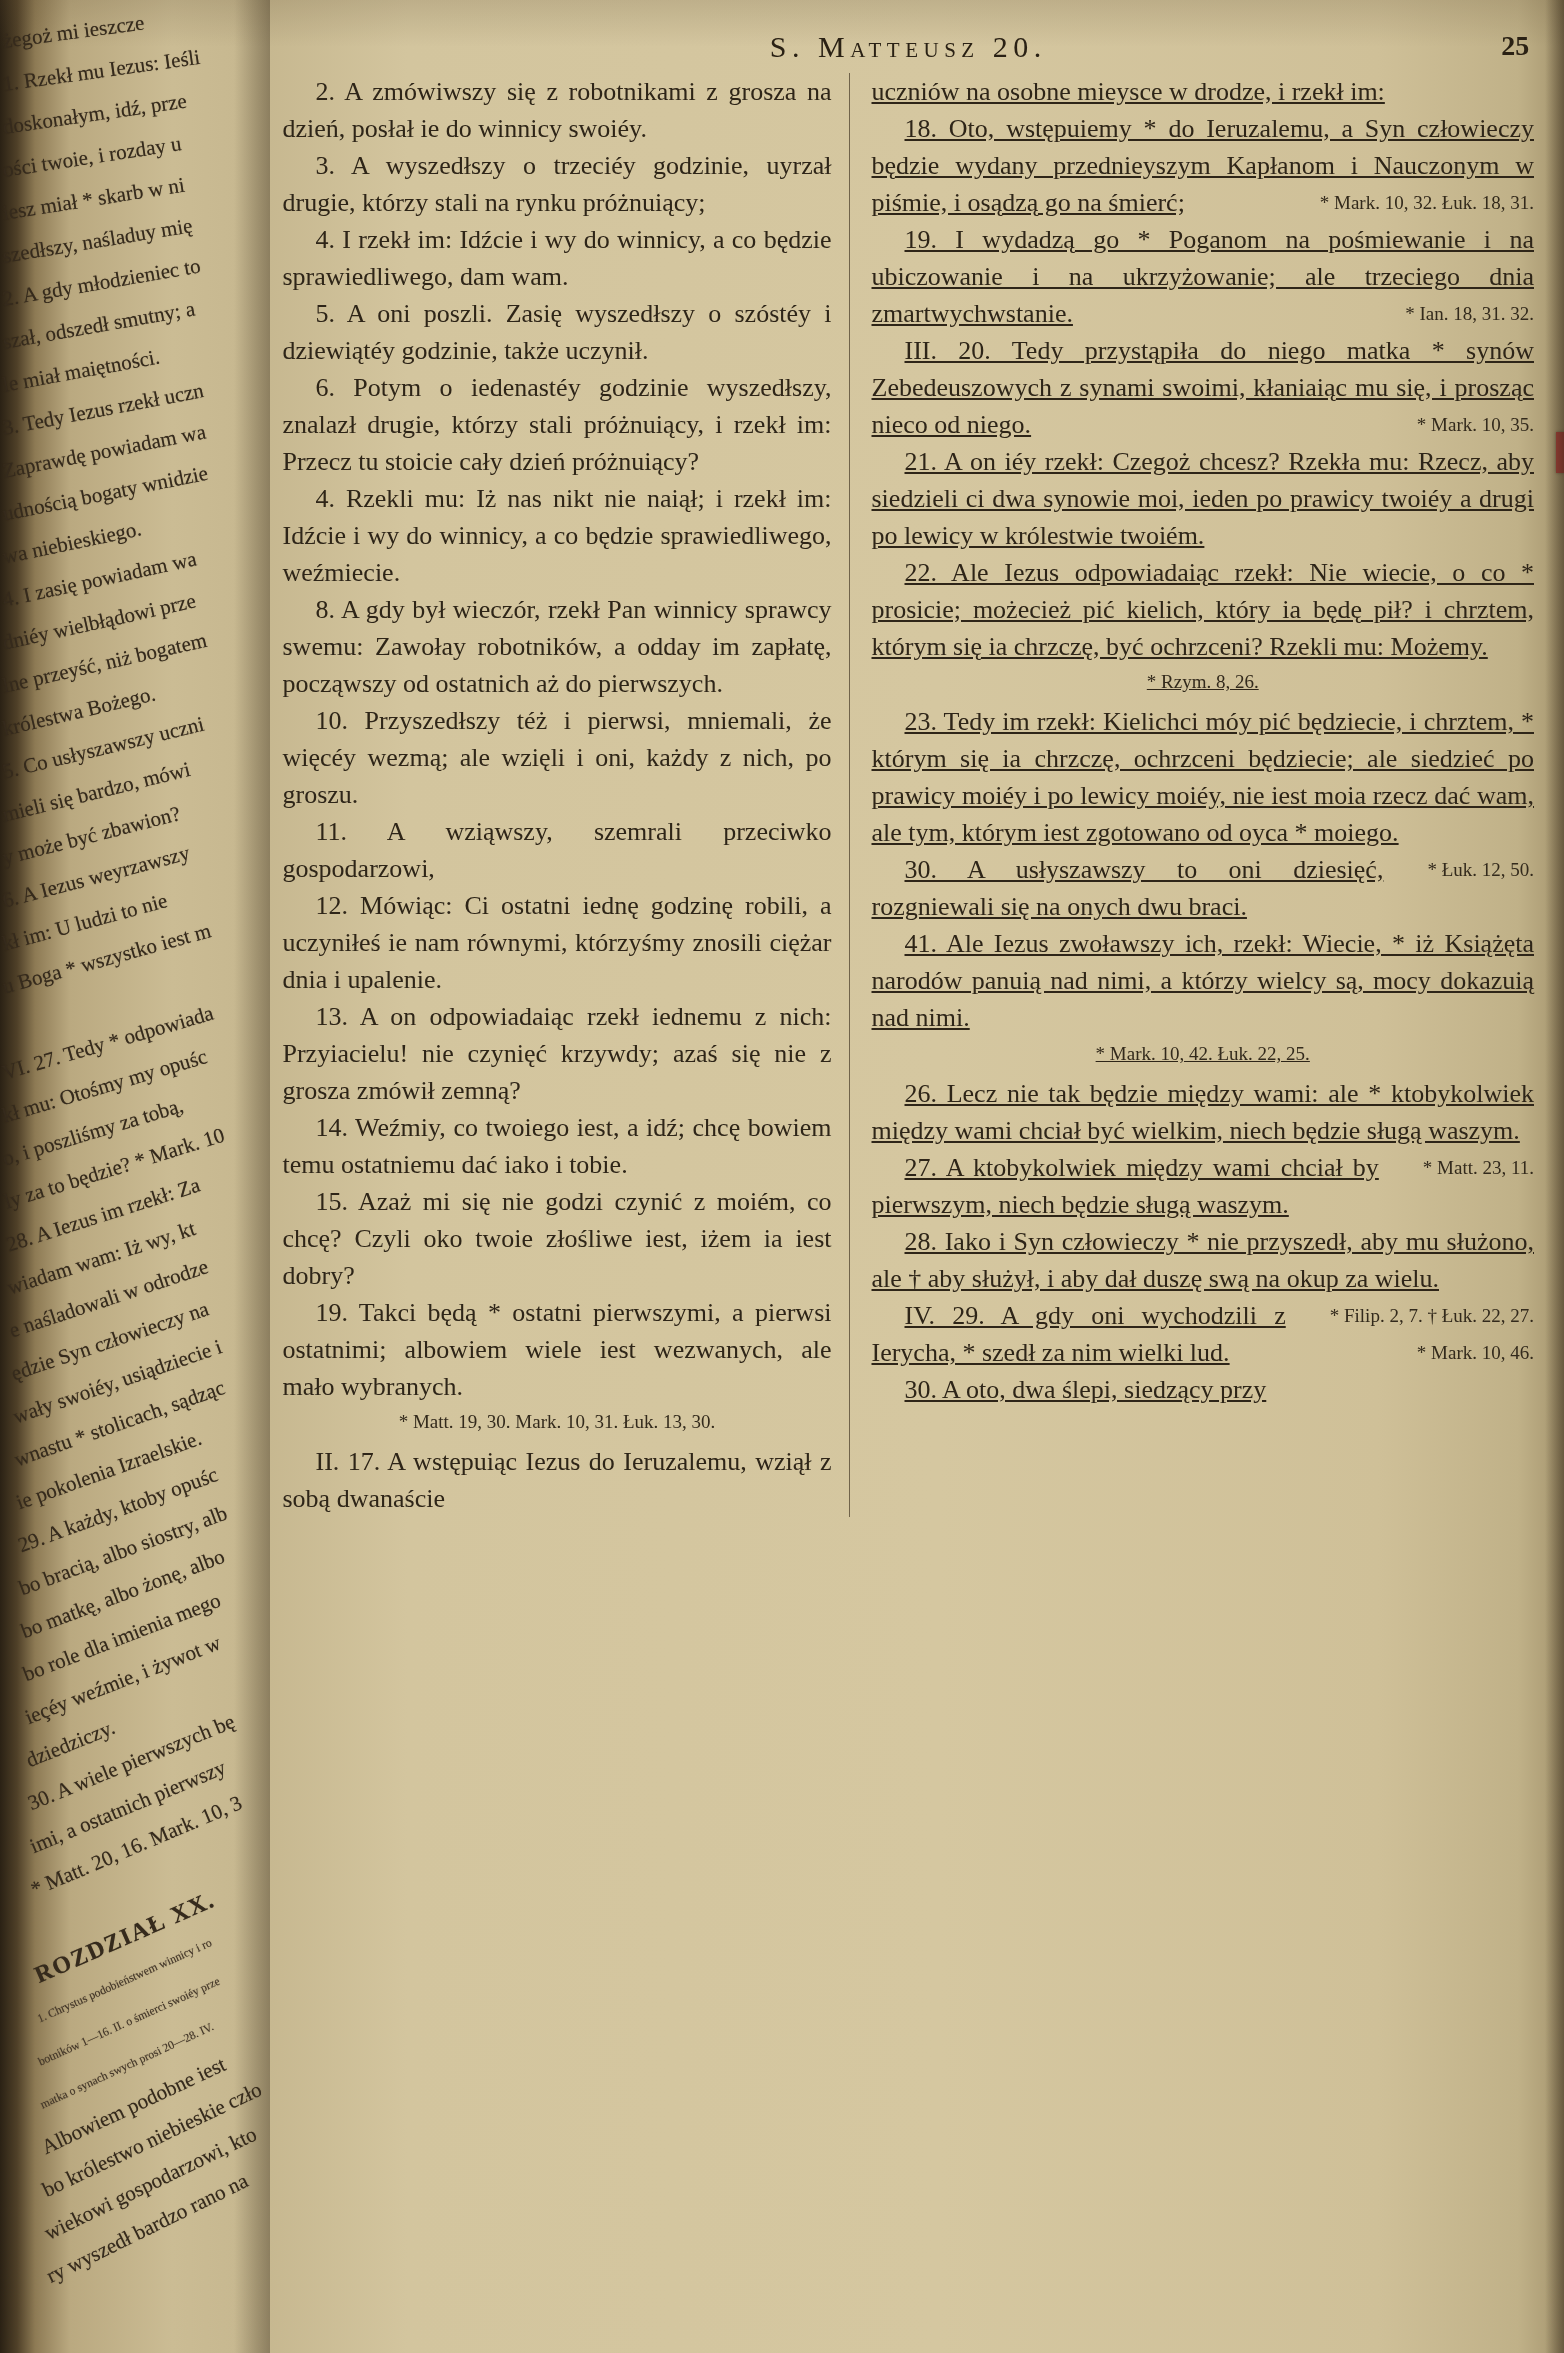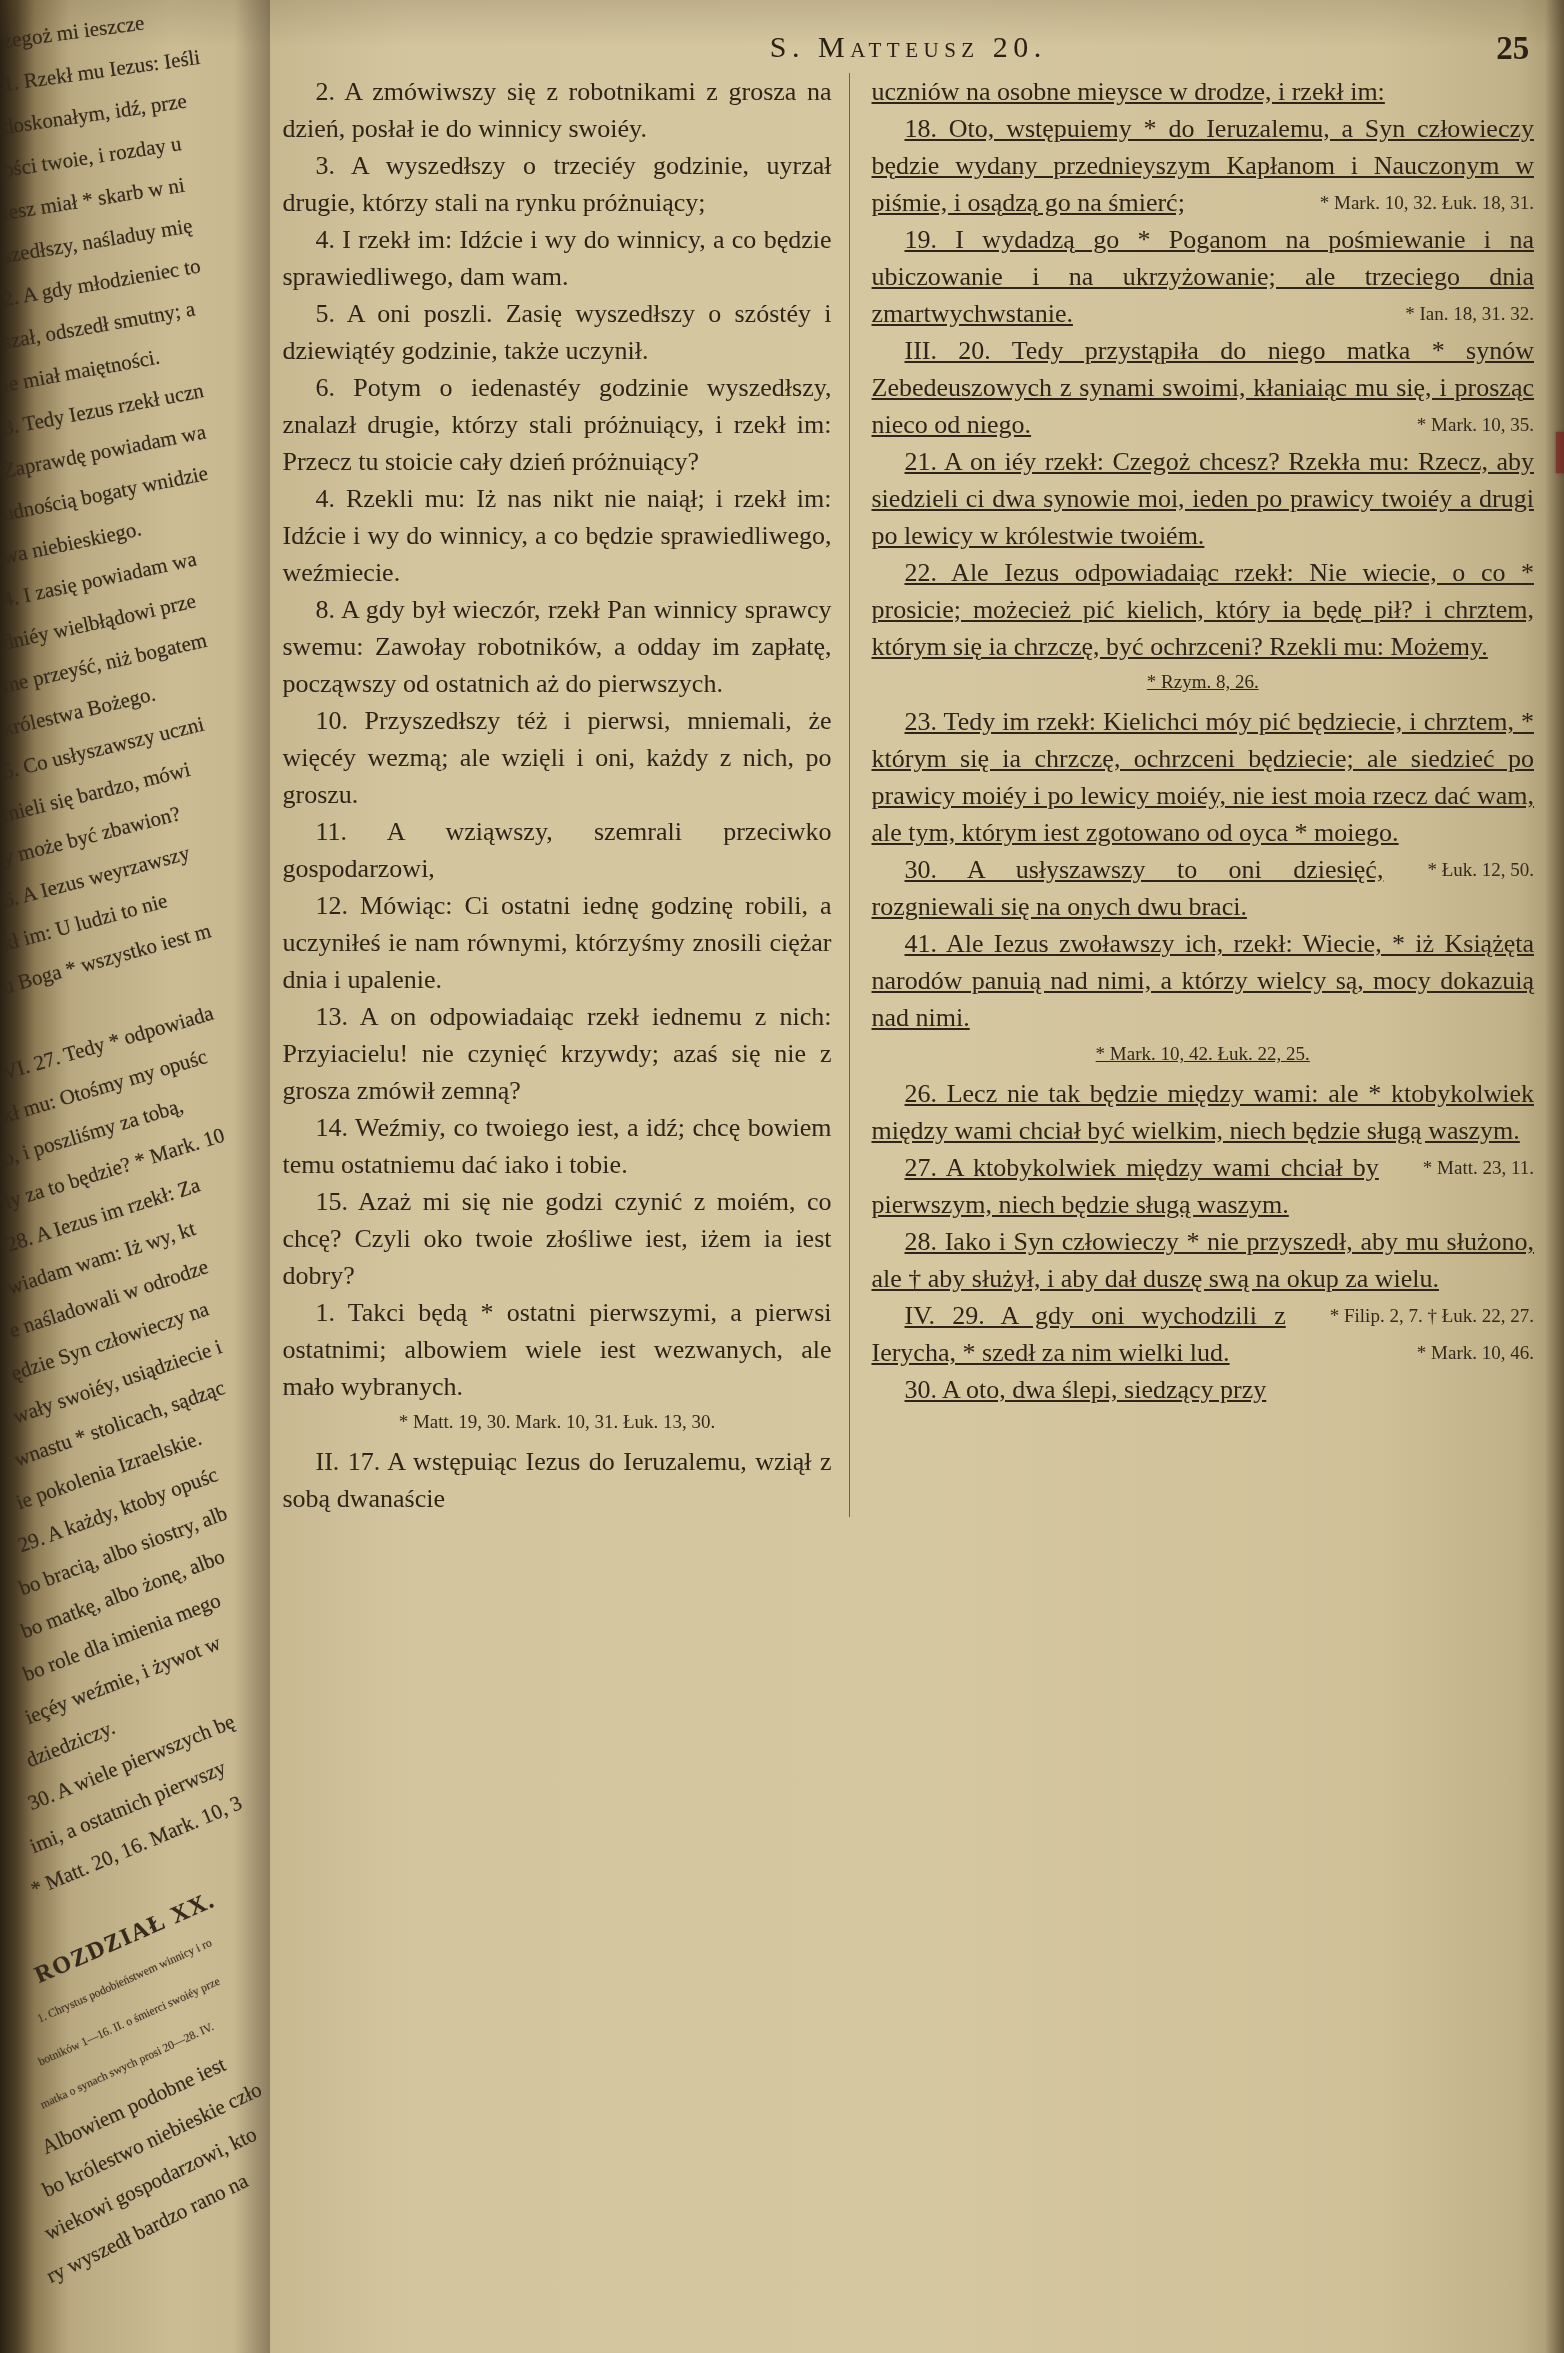--- a/index.html
+++ b/index.html
@@ -46,21 +46,21 @@
     position:absolute;left:270px;top:0;right:0;bottom:0;
     padding:23.5px 31px 0 12.5px;
   }
   .header{position:relative;height:49px;}
   .title{
     position:absolute;left:50%;transform:translateX(-50%);top:6.3px;
     font-variant:small-caps;font-size:30px;letter-spacing:5.5px;color:#2a2114;
   }
   .pagenum{
     position:absolute;right:4.7px;top:6.3px;
-    font-size:33px;font-weight:bold;color:#2a2114;
+    font-size:28px;font-weight:bold;color:#2a2114;
   }
   .columns{display:flex;align-items:stretch;}
   .col{font-size:26px;line-height:37px;text-align:justify;}
   .col-left{width:549px;padding-right:17px;}
   .col-right{
     flex:1;padding-left:22px;
     border-left:1.6px solid rgba(58,46,28,.65);
     text-decoration:underline;
   }
   p.verse{margin:0;text-indent:33px;}
@@ -154,21 +154,21 @@
           <p class="verse">5. A oni poszli. Zasię wyszedłszy o szóstéy i dziewiątéy godzinie, także uczynił.</p>
           <p class="verse">6. Potym o iedenastéy godzinie wyszedłszy, znalazł drugie, którzy stali próżnuiący, i rzekł im: Przecz tu stoicie cały dzień próżnuiący?</p>
           <p class="verse">4. Rzekli mu: Iż nas nikt nie naiął; i rzekł im: Idźcie i wy do winnicy, a co będzie sprawiedliwego, weźmiecie.</p>
           <p class="verse">8. A gdy był wieczór, rzekł Pan winnicy sprawcy swemu: Zawołay robotników, a odday im zapłatę, począwszy od ostatnich aż do pierwszych.</p>
           <p class="verse">10. Przyszedłszy téż i pierwsi, mniemali, że więcéy wezmą; ale wzięli i oni, każdy z nich, po groszu.</p>
           <p class="verse">11. A wziąwszy, szemrali przeciwko gospodarzowi,</p>
           <p class="verse">12. Mówiąc: Ci ostatni iednę godzinę robili, a uczyniłeś ie nam równymi, którzyśmy znosili ciężar dnia i upalenie.</p>
           <p class="verse">13. A on odpowiadaiąc rzekł iednemu z nich: Przyiacielu! nie czynięć krzywdy; azaś się nie z grosza zmówił zemną?</p>
           <p class="verse">14. Weźmiy, co twoiego iest, a idź; chcę bowiem temu ostatniemu dać iako i tobie.</p>
           <p class="verse">15. Azaż mi się nie godzi czynić z moiém, co chcę? Czyli oko twoie złośliwe iest, iżem ia iest dobry?</p>
-          <p class="verse">1. Takci będą * ostatni pierwszymi, a pierwsi ostatnimi; albowiem wiele iest wezwanych, ale mało wybranych.</p>
+          <p class="verse">19. Takci będą * ostatni pierwszymi, a pierwsi ostatnimi; albowiem wiele iest wezwanych, ale mało wybranych.</p>
           <p class="refline" style="">* Matt. 19, 30.  Mark. 10, 31.  Łuk. 13, 30.</p>
           <p class="verse">II. 17. A wstępuiąc Iezus do Ieruzalemu, wziął z sobą dwanaście</p>
         </div>
       <div class="col col-right" id="col-right">
           <p class="cont">uczniów na osobne mieysce w drodze, i rzekł im:</p>
           <p class="verse">18. Oto, wstępuiemy * do Ieruzalemu, a Syn człowieczy będzie wydany przednieyszym Kapłanom i Nauczonym w piśmie, i osądzą go na śmierć;<span class="ref-inline">* Mark. 10, 32.  Łuk. 18, 31.</span></p>
           <p class="verse">19. I wydadzą go * Poganom na pośmiewanie i na ubiczowanie i na ukrzyżowanie; ale trzeciego dnia zmartwychwstanie.<span class="ref-inline">* Ian. 18, 31. 32.</span></p>
           <p class="verse">III. 20. Tedy przystąpiła do niego matka * synów Zebedeuszowych z synami swoimi, kłaniaiąc mu się, i prosząc nieco od niego.<span class="ref-inline">* Mark. 10, 35.</span></p>
           <p class="verse">21. A on iéy rzekł: Czegoż chcesz? Rzekła mu: Rzecz, aby siedzieli ci dwa synowie moi, ieden po prawicy twoiéy a drugi po lewicy w królestwie twoiém.</p>
           <p class="verse">22. Ale Iezus odpowiadaiąc rzekł: Nie wiecie, o co * prosicie; możecież pić kielich, który ia będę pił? i chrztem, którym się ia chrzczę, być ochrzceni? Rzekli mu: Możemy.</p>

